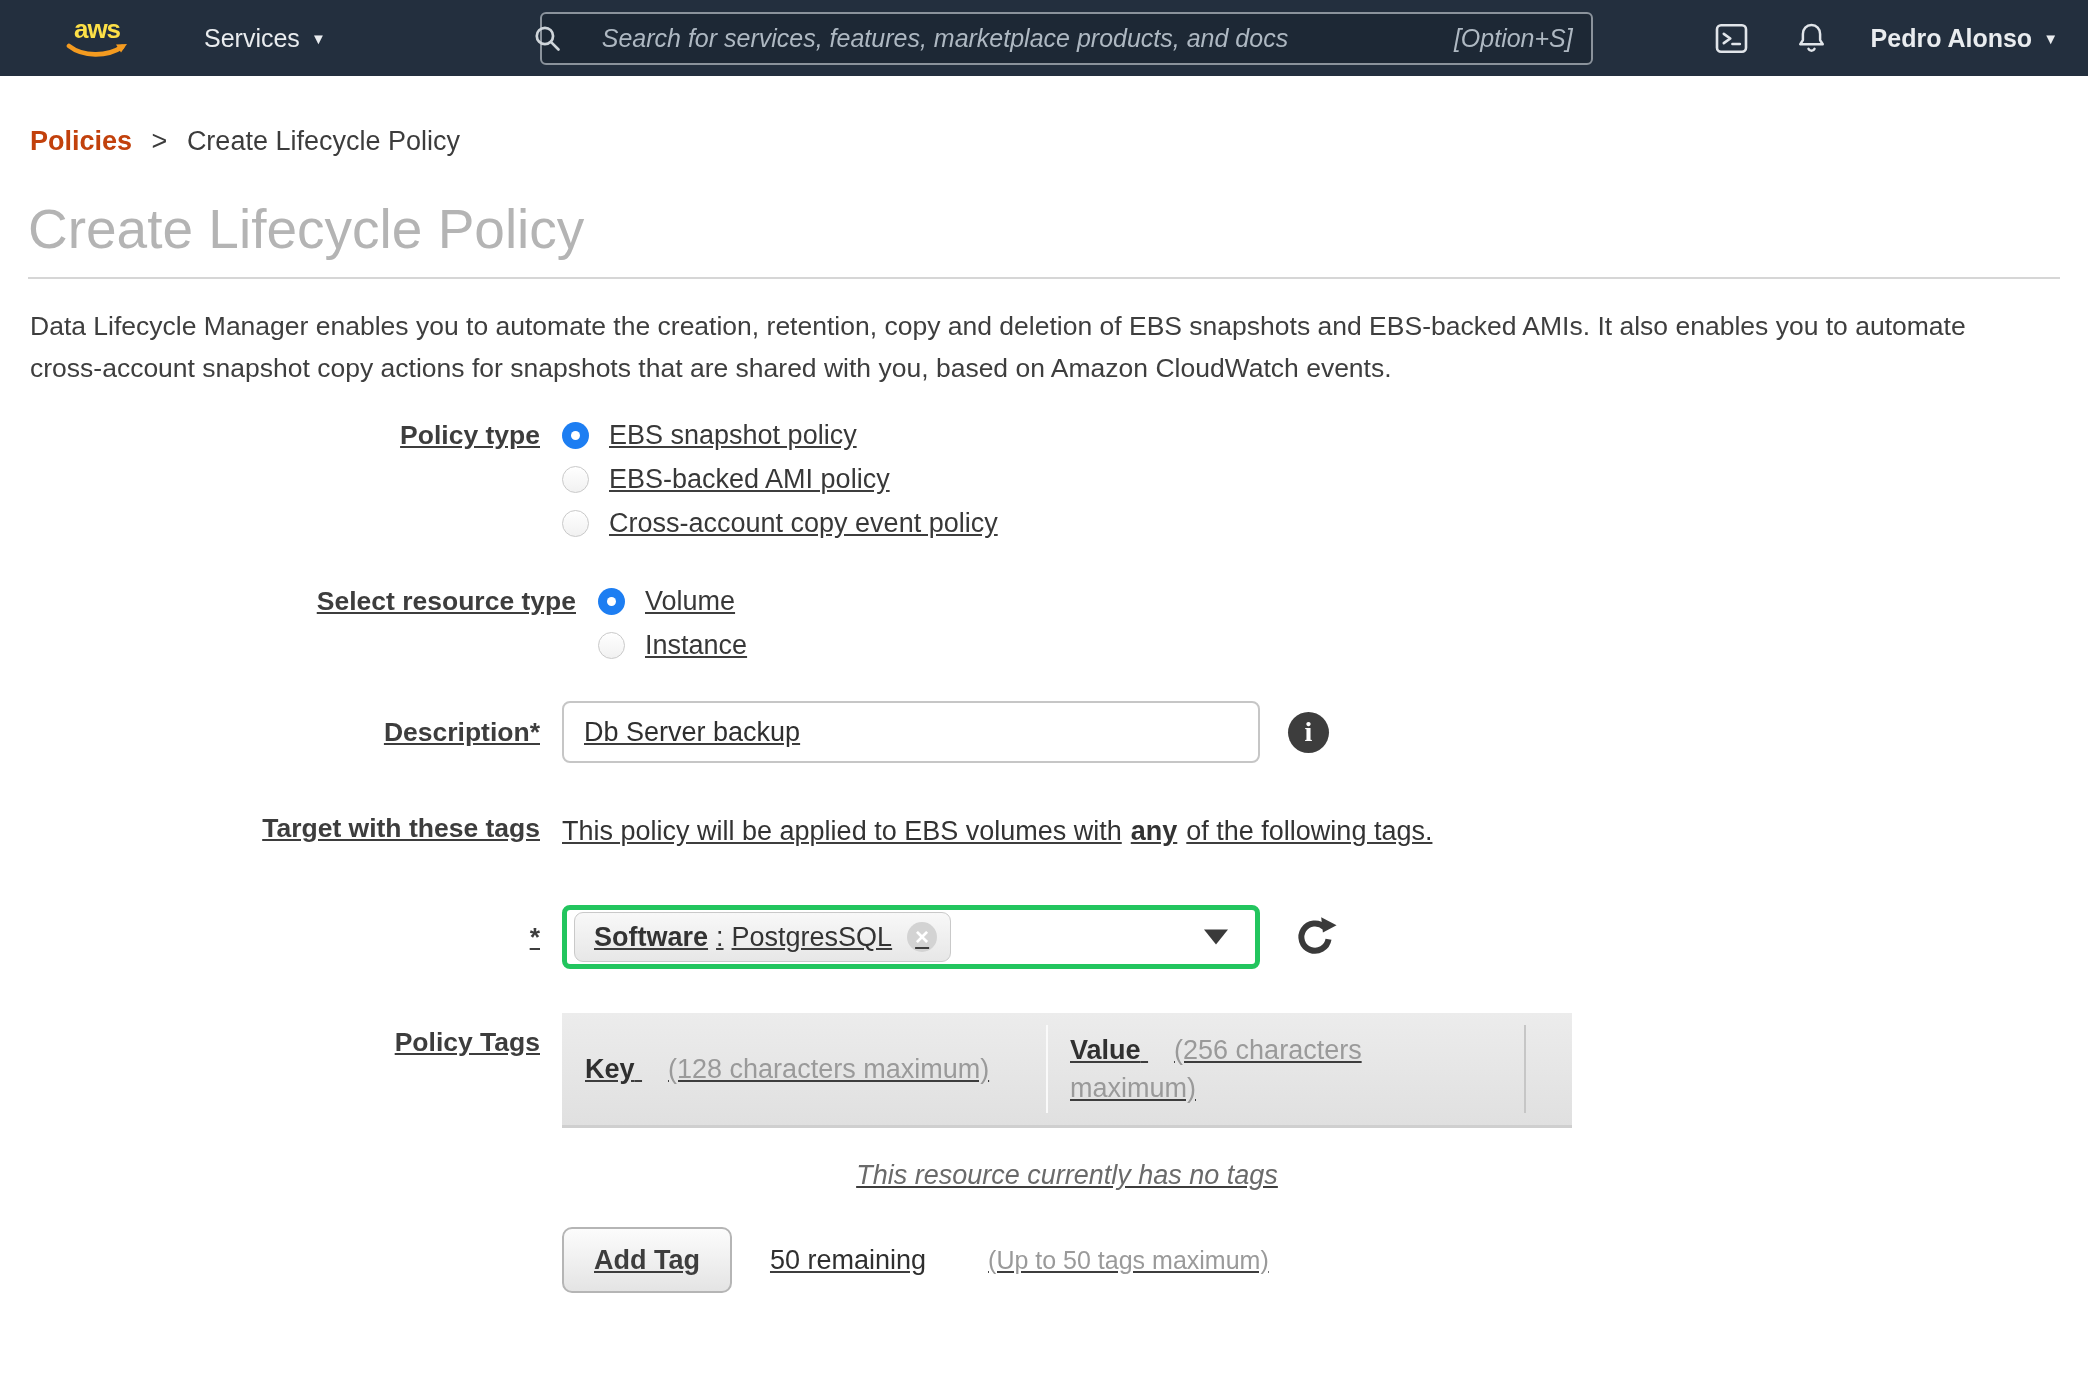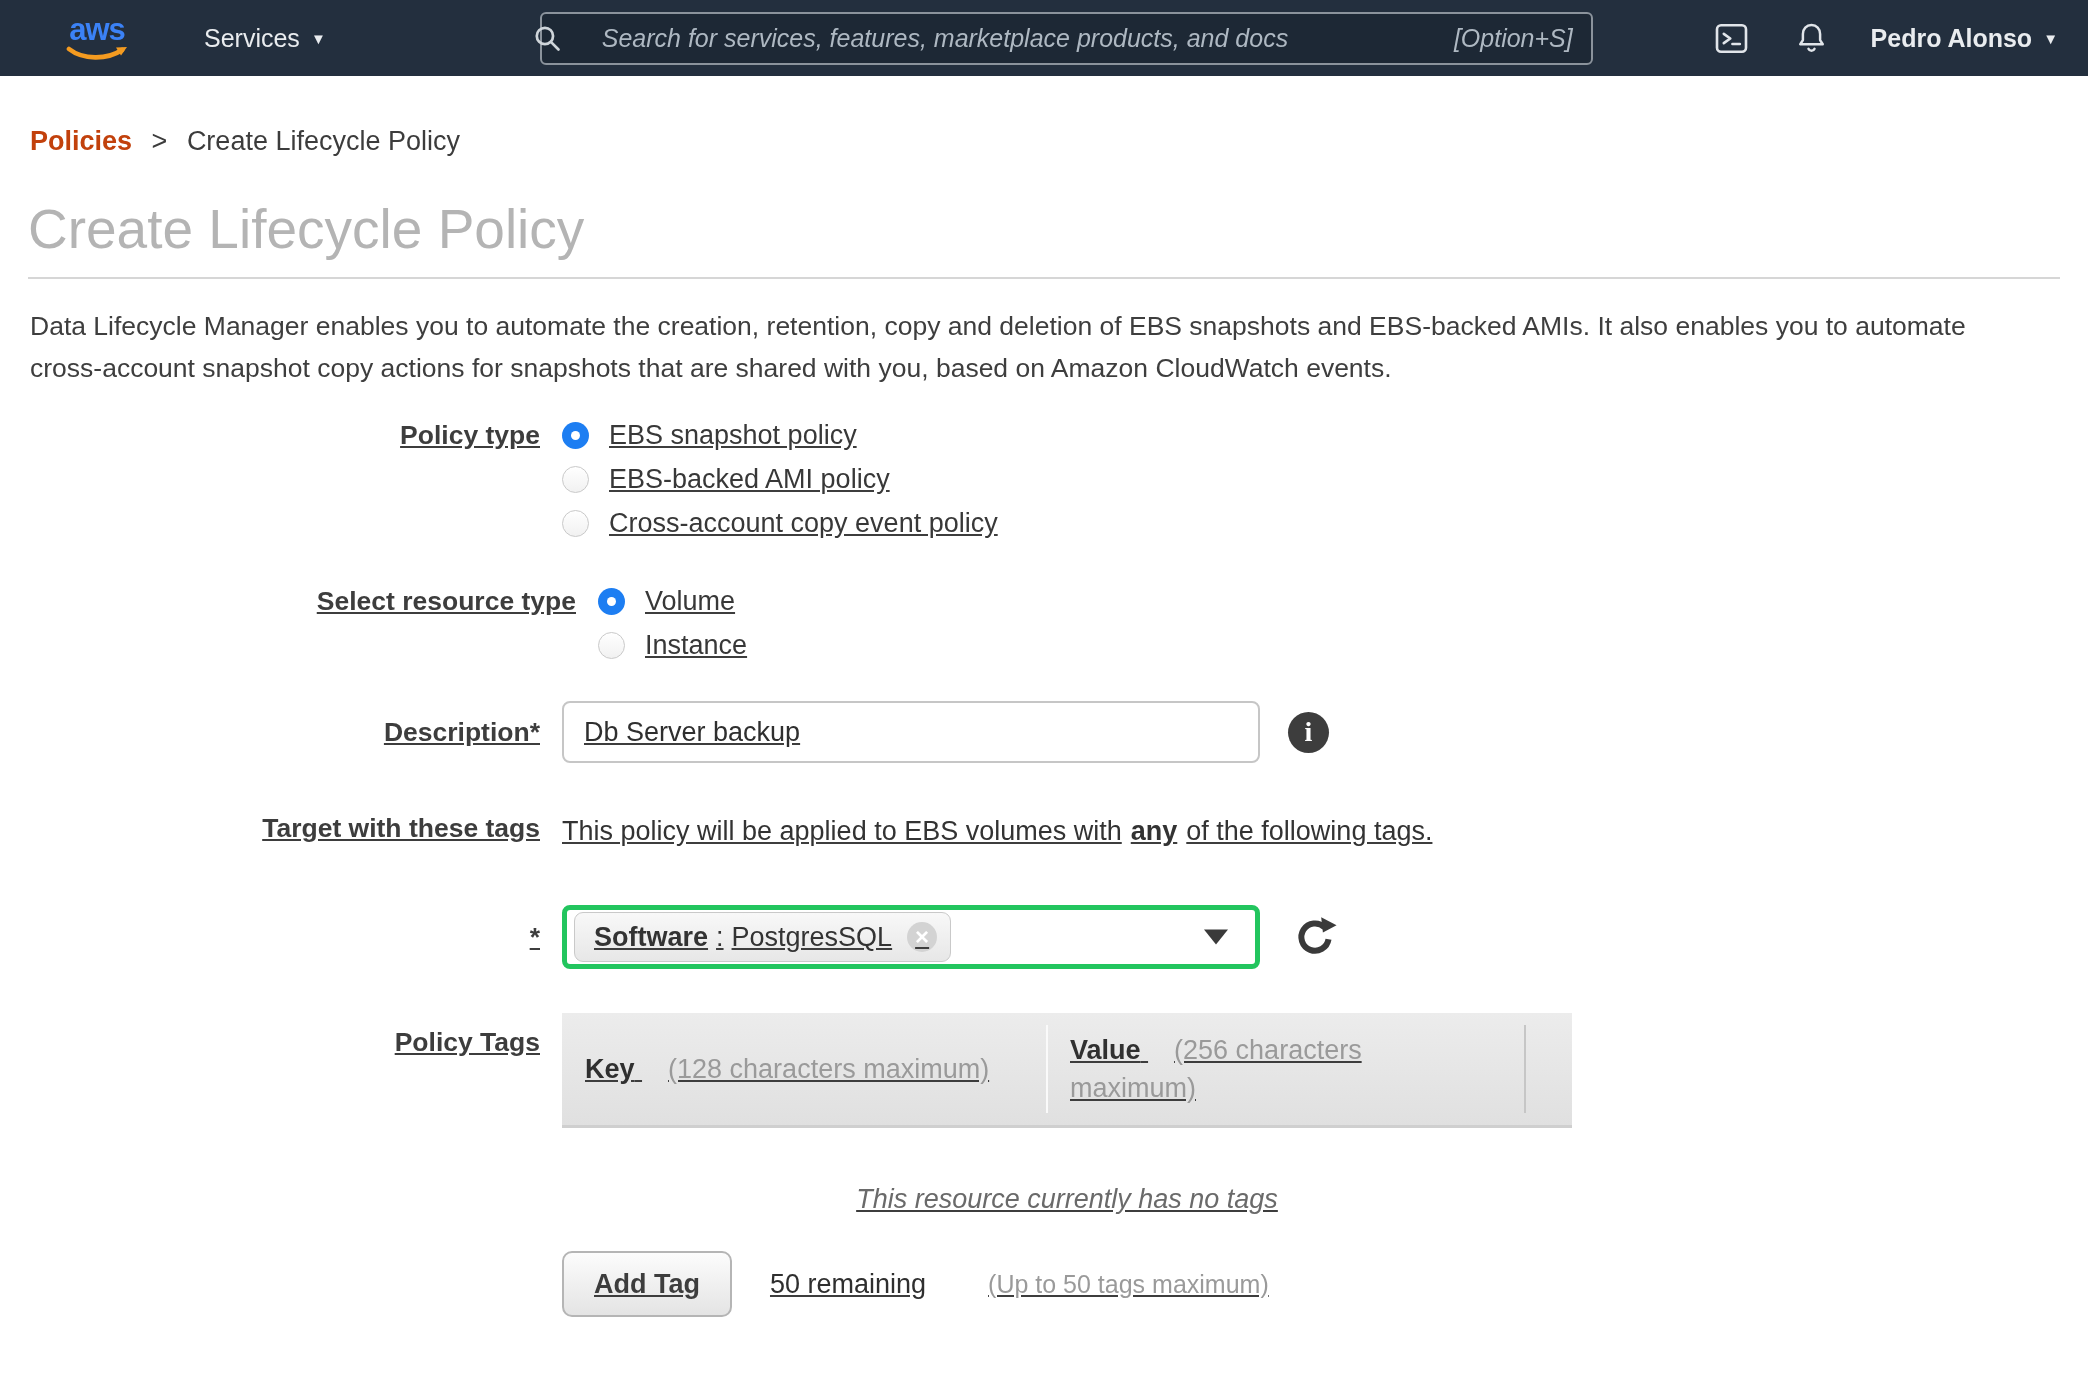--- a/index.html
+++ b/index.html
@@ -2,21 +2,21 @@
 <html><head>
 <meta charset="utf-8">
 <style>
   * { margin:0; padding:0; box-sizing:border-box; }
   html,body { width:2088px; height:1398px; background:#ffffff;
     font-family:"Liberation Sans", sans-serif; color:#3d3d3d; overflow:hidden; }
 
   
   .navbar { height:76px; background:#232f3e; display:flex; align-items:center; }
   .logo { margin-left:66px; display:flex; flex-direction:column; align-items:center; line-height:1; }
-  .logo-text { color:#3b82f6; font-size:31px; font-weight:bold; letter-spacing:-1px; }
+  .logo-text { color:#fde047; font-size:26px; font-weight:bold; letter-spacing:-1px; }
   .logo-swoosh { margin-top:1px; }
   .services { margin-left:76px; display:flex; align-items:center; cursor:pointer; }
   .services-label { color:#e9ecef; font-size:25px; }
   .nav-caret { color:#e9ecef; font-size:15px; margin-left:11px; }
   .search-wrap { margin-left:190px; position:relative; width:1077px; height:53px;padding-left:24px; }
   .search-input { width:100%; height:100%; background:#1d2835; border:2px solid #8b939c;
     border-radius:6px; color:#d7dde2; font-size:25px; font-style:italic;
     padding:0 190px 0 60px; font-family:"Liberation Sans", sans-serif; outline:none; }
   .search-input::placeholder { color:#aeb8c2; opacity:1; }
   .search-icon { position:absolute; left:16px; top:11px; }
@@ -89,21 +89,21 @@
   .tagtable { margin-left:22px; width:1010px; }
   .thead { display:flex; position:relative; background:linear-gradient(#ececec,#e0e0e0);
     border-bottom:3px solid #cfcfcf; height:115px; align-items:center; }
   .vline1 { position:absolute; left:484px; top:12px; bottom:12px; width:2px; background:#fafafa; }
   .vline2 { position:absolute; right:46px; top:12px; bottom:12px; width:2px; background:#c6c6c6; }
   .th-key { width:484px; padding-left:23px; font-size:27px; }
   .th-val { width:436px; padding-left:24px; font-size:27px; line-height:38px; }
   .th-name { font-weight:bold; color:#303030; }
   .th-hint { color:#9a9a9a; margin-left:26px; font-weight:normal; }
 
-  .row-notags { margin-top:56px; }
+  .row-notags { margin-top:32px; }
   .notags { width:1010px; text-align:center; font-size:27px; font-style:italic; color:#6a6a6a; }
 
   .row-addtag { margin-top:36px; align-items:center; }
   .add-tag-btn { height:66px; padding:0 30px; font-size:27px; font-weight:bold; color:#3d3d3d;
     background:linear-gradient(#fcfcfc,#e4e4e4); border:2px solid #b5b5b5; border-radius:10px;
     cursor:pointer; font-family:"Liberation Sans", sans-serif; }
   .remaining { margin-left:38px; font-size:27px; color:#2f2f2f; }
   .max-hint { margin-left:62px; font-size:25px; color:#9a9a9a; }
 </style>
 </head>

